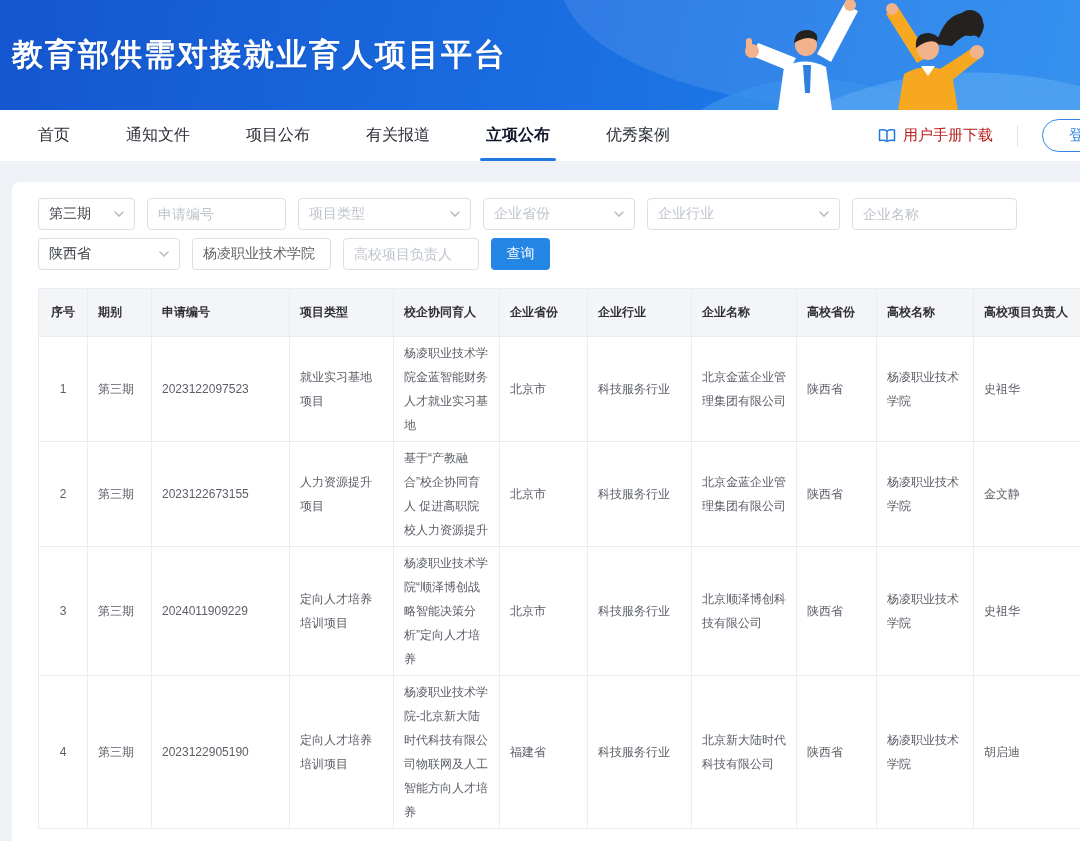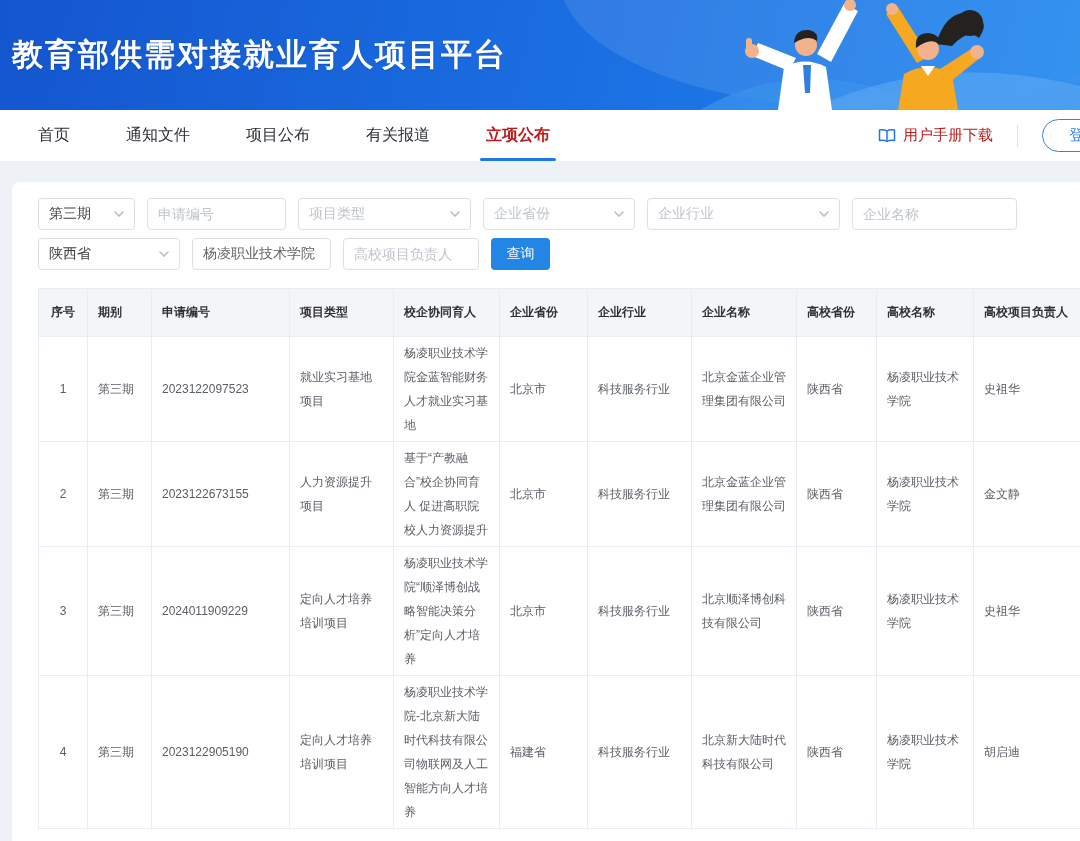--- a/index.html
+++ b/index.html
@@ -29,21 +29,21 @@
   .nav {
     height:52px; background:#fff; display:flex; align-items:center;
     padding:0 12px 0 28px; position:relative; border-bottom:1px solid #eef0f3;
   }
   .nav-items { display:flex; height:100%; }
   .nav-item {
     position:relative; display:flex; align-items:center; height:100%;
     padding:0 10px; margin-right:36px; font-size:16px; color:#2b2f36; cursor:pointer;
     white-space:nowrap;
   }
-  .nav-item.active { color:#b91c1c; font-weight:bold; }
+  .nav-item.active { color:#0f172a; font-weight:bold; }
   .nav-item.active::after {
     content:""; position:absolute; left:4px; right:4px; bottom:0; height:3px;
     background:#1f7ae0; border-radius:2px;
   }
   .nav-right { position:absolute; right:0; top:0; height:100%; display:flex; align-items:center; }
   .manual-link { display:flex; align-items:center; color:#b91c1c; font-size:15px; cursor:pointer; white-space:nowrap; }
   .manual-link svg { margin-right:7px; }
   .nav-divider { width:1px; height:22px; background:#dde1e8; margin:0 24px; }
   .login-btn {
     border:1px solid #2f86e8; color:#2f86e8; background:#fff; font-size:15px;
@@ -125,20 +125,21 @@
   </svg>
 </div>
 
 <div class="nav">
   <div class="nav-items">
     <div class="nav-item">首页</div>
     <div class="nav-item">通知文件</div>
     <div class="nav-item">项目公布</div>
     <div class="nav-item">有关报道</div>
     <div class="nav-item active">立项公布</div>
+    <div class="nav-item">优秀案例</div>
   </div>
   <div class="nav-right">
     <div class="manual-link">
       <svg width="18" height="15" viewBox="0 0 18 15" fill="none" stroke="#1f7ae0" stroke-width="1.5" stroke-linejoin="round">
         <path d="M9,3 Q6,1 1.5,2 L1.5,12.5 Q6,11.5 9,13.5 Q12,11.5 16.5,12.5 L16.5,2 Q12,1 9,3 Z"></path>
         <line x1="9" y1="3" x2="9" y2="13.5"></line>
       </svg>
       <span>用户手册下载</span>
     </div>
     <div class="nav-divider"></div>

